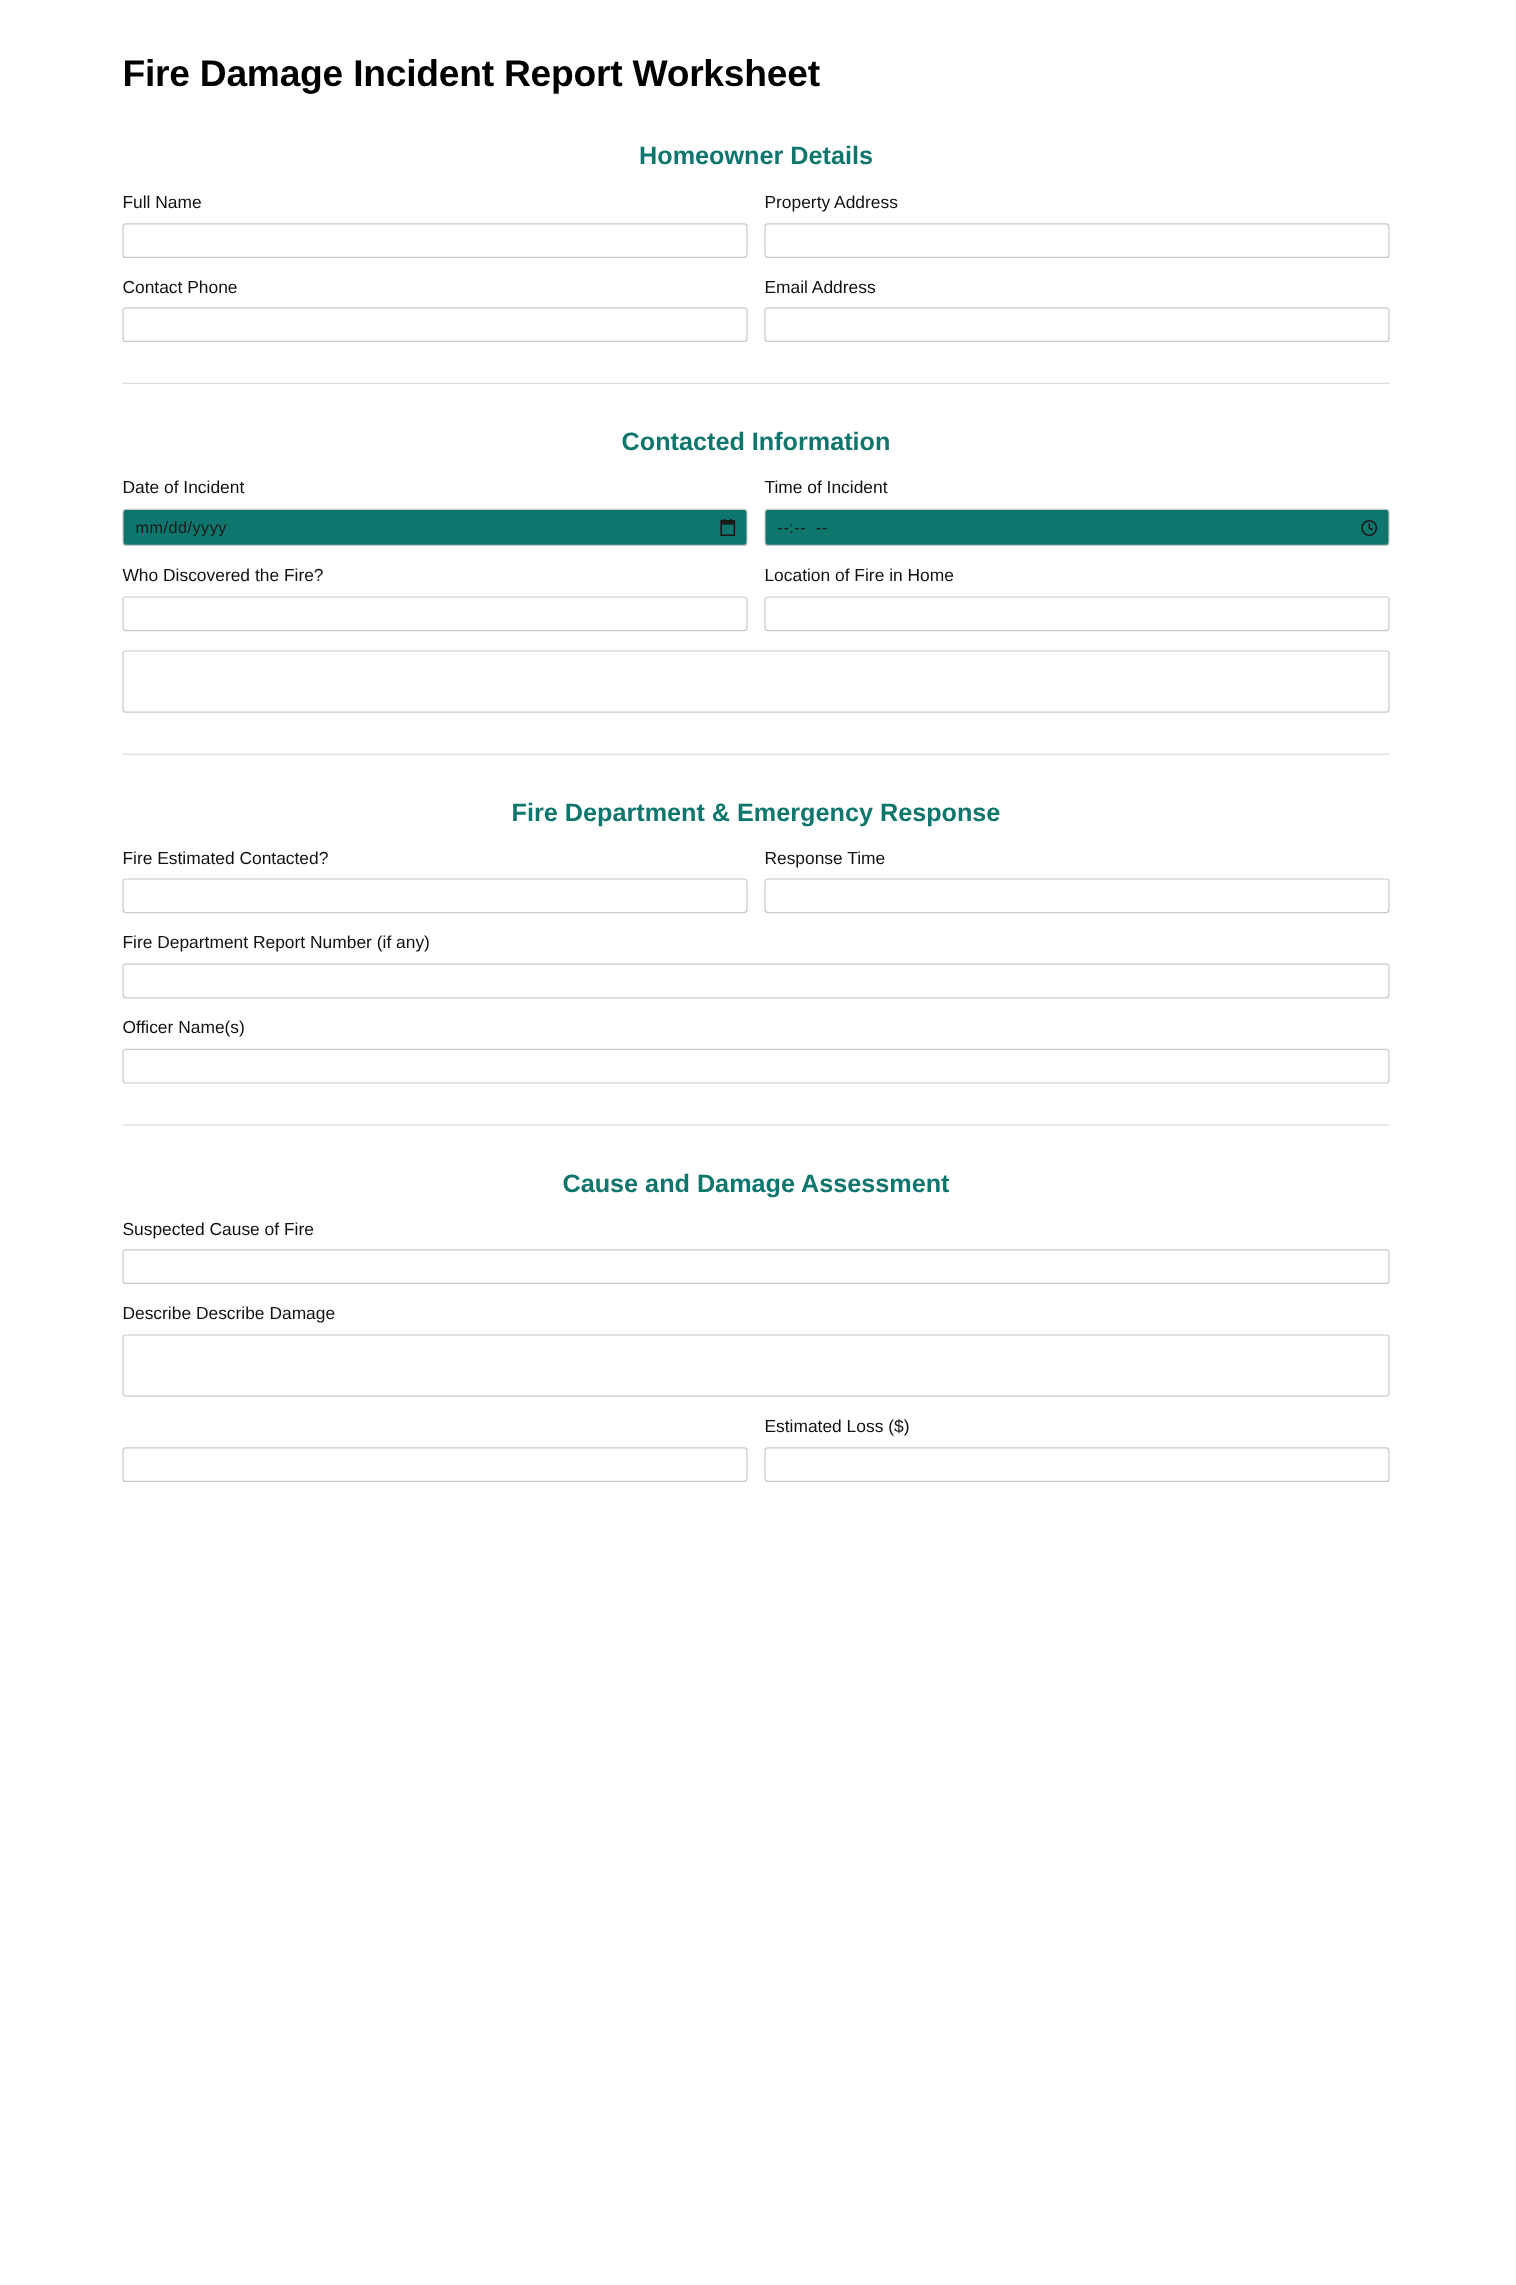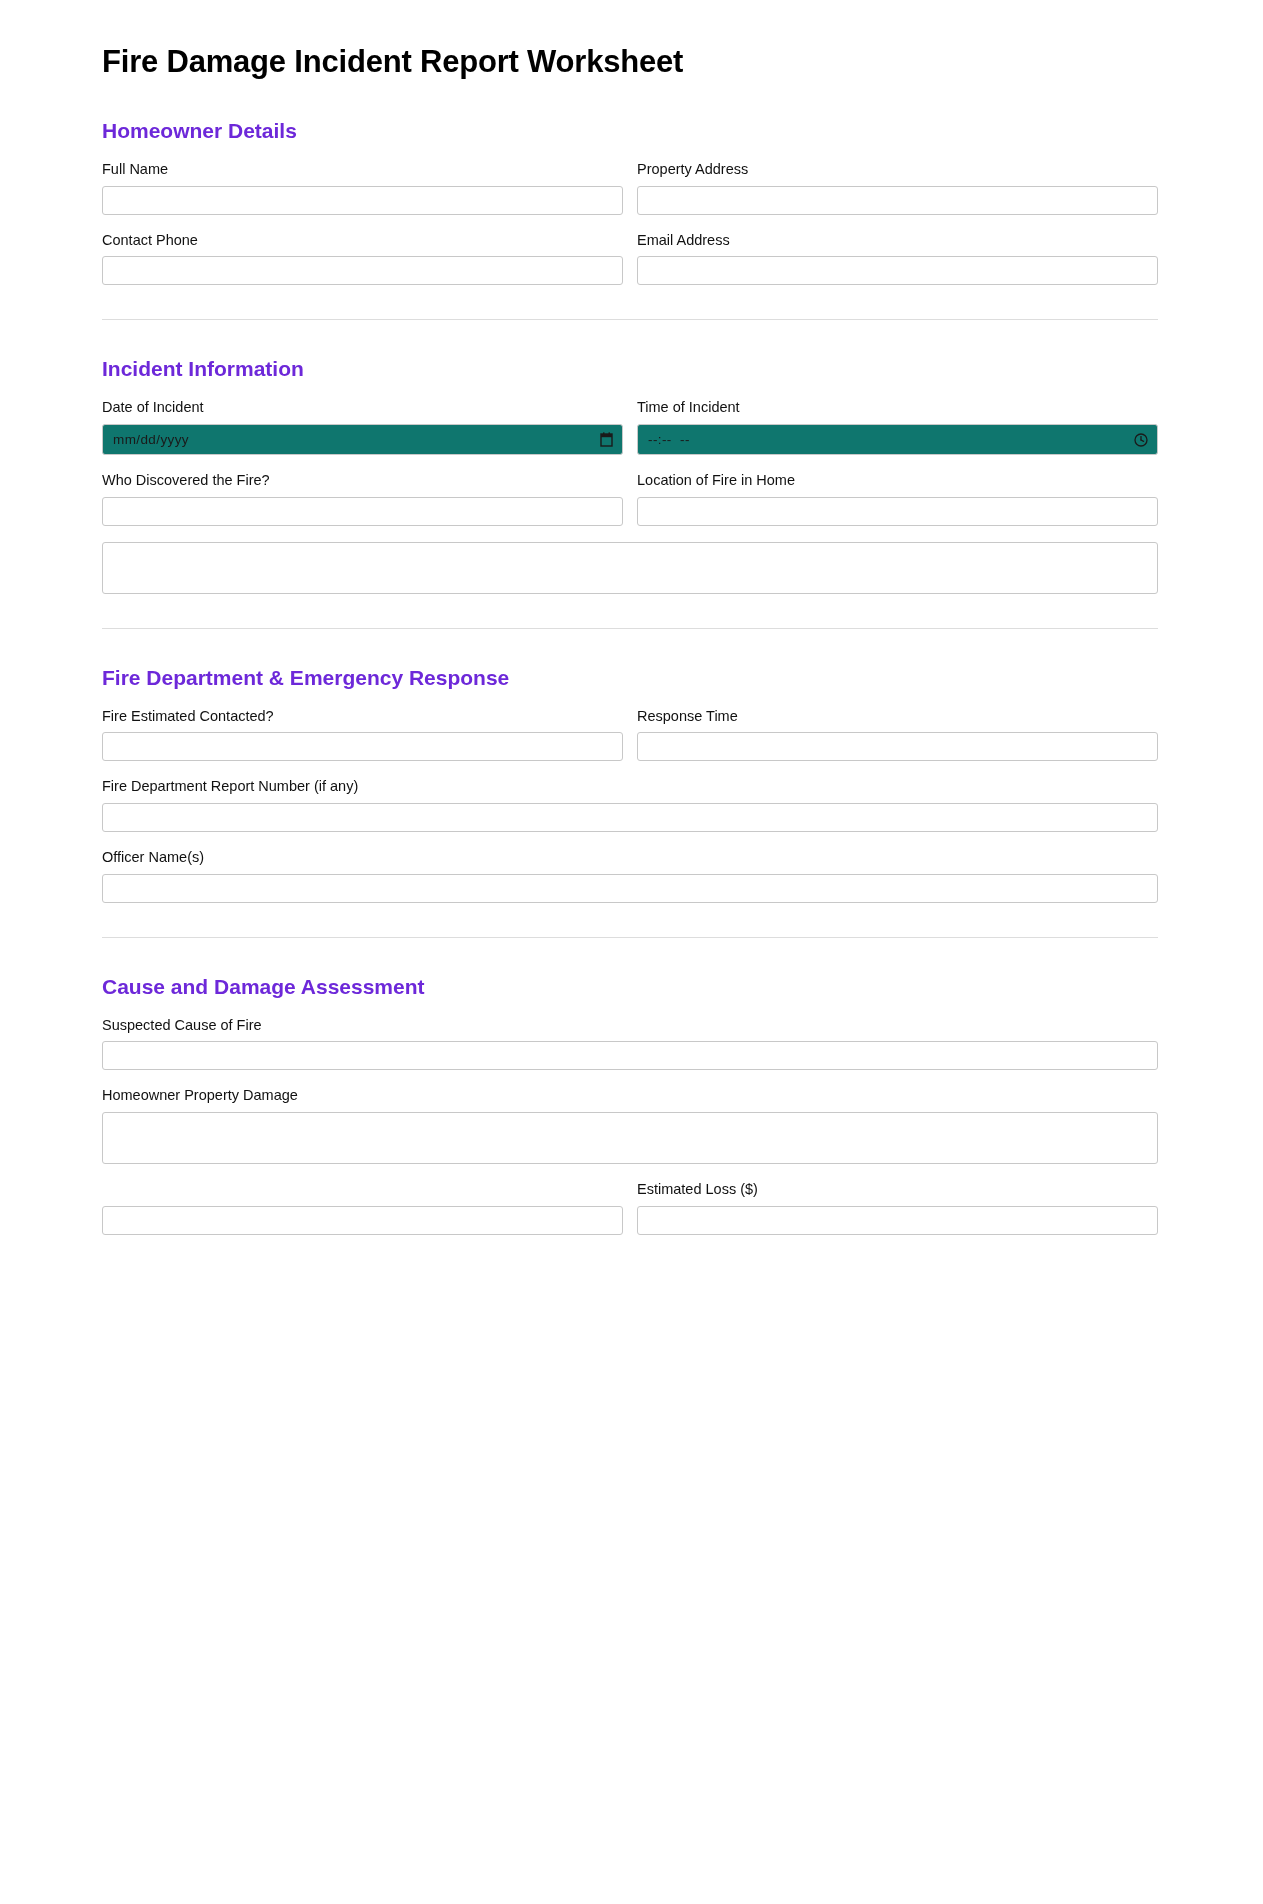--- a/index.html
+++ b/index.html
@@ -38,21 +38,22 @@
     letter-spacing: -0.2px;
     margin: 0 0 0 0;
     line-height: 1.25;
     color: #000;
   }
   h2.section-title {
     font-size: 21px;
     font-weight: bold;
     margin: 35px 0 0 0;
     line-height: 1.3;
-    color: #6d28d9;
+    color: #0f766e;
+    text-align: center;
   }
   hr.divider {
     border: none;
     border-top: 1px solid #dddddd;
     margin: 34px 0 30px 0;
     height: 0;
   }
   .row {
     display: flex;
     gap: 14px;
@@ -160,21 +161,21 @@
           <div class="field">
             <label class="field-label">Email Address</label>
             <input class="text-input" type="text" style="">
           </div>
         </div>
       </div>
 
       <hr class="divider">
 
       <div class="section">
-        <h2 class="section-title">Incident Information</h2>
+        <h2 class="section-title">Contacted Information</h2>
 
         <div class="row">
           <div class="field">
             <label class="field-label">Date of Incident</label>
             <div class="picker-input">
               <span class="picker-text">mm/dd/yyyy</span>
               <span class="picker-icon">
                 <svg width="13" height="15" viewBox="0 0 13 15" xmlns="http://www.w3.org/2000/svg">
                   <rect x="1" y="2" width="11" height="12" fill="none" stroke="#1a1a1a" stroke-width="1.4"></rect>
                   <rect x="1" y="2" width="11" height="3.2" fill="#1a1a1a"></rect>
@@ -255,21 +256,21 @@
 
         <div class="row">
           <div class="field full">
             <label class="field-label">Suspected Cause of Fire</label>
             <input class="text-input" type="text" style="">
           </div>
         </div>
 
         <div class="row">
           <div class="field full">
-            <label class="field-label">Homeowner Property Damage</label>
+            <label class="field-label">Describe Describe Damage</label>
             <textarea class="text-area" style=""></textarea>
           </div>
         </div>
 
         <div class="row">
           <div class="field">
             <input class="text-input" type="text" style="">
           </div>
           <div class="field">
             <label class="field-label">Estimated Loss ($)</label>

